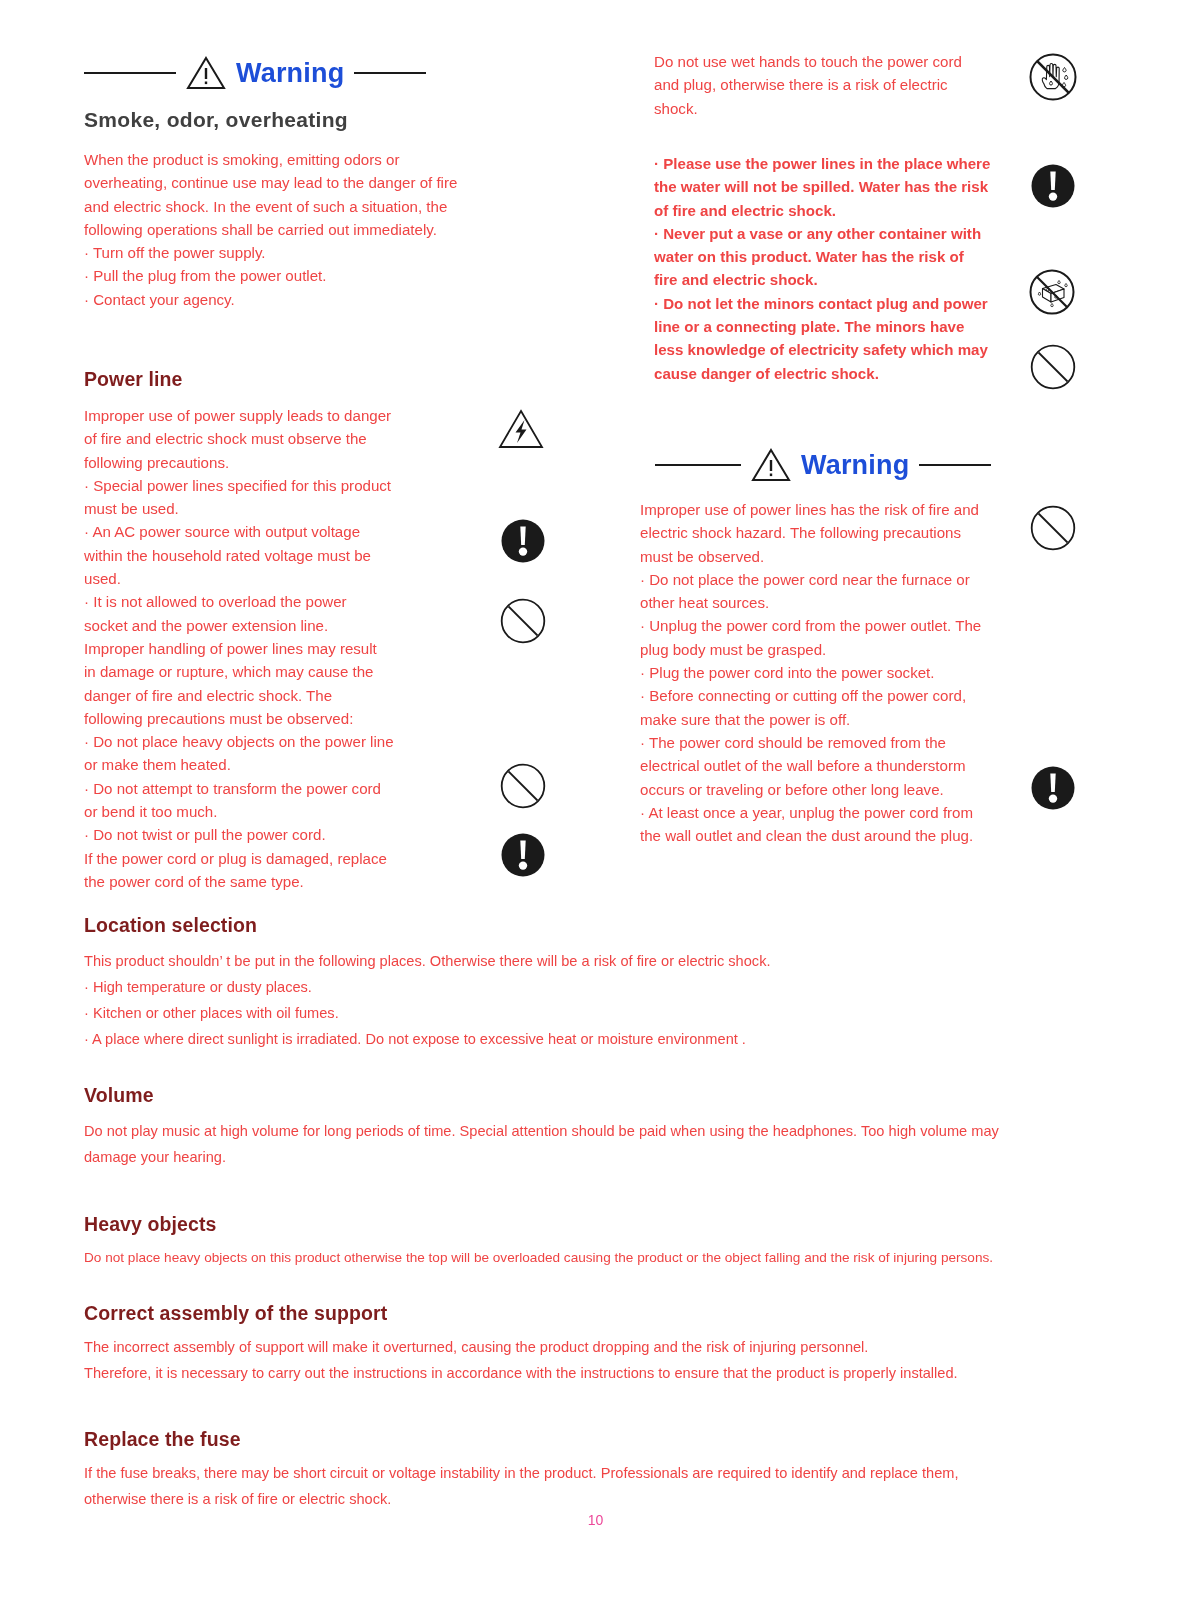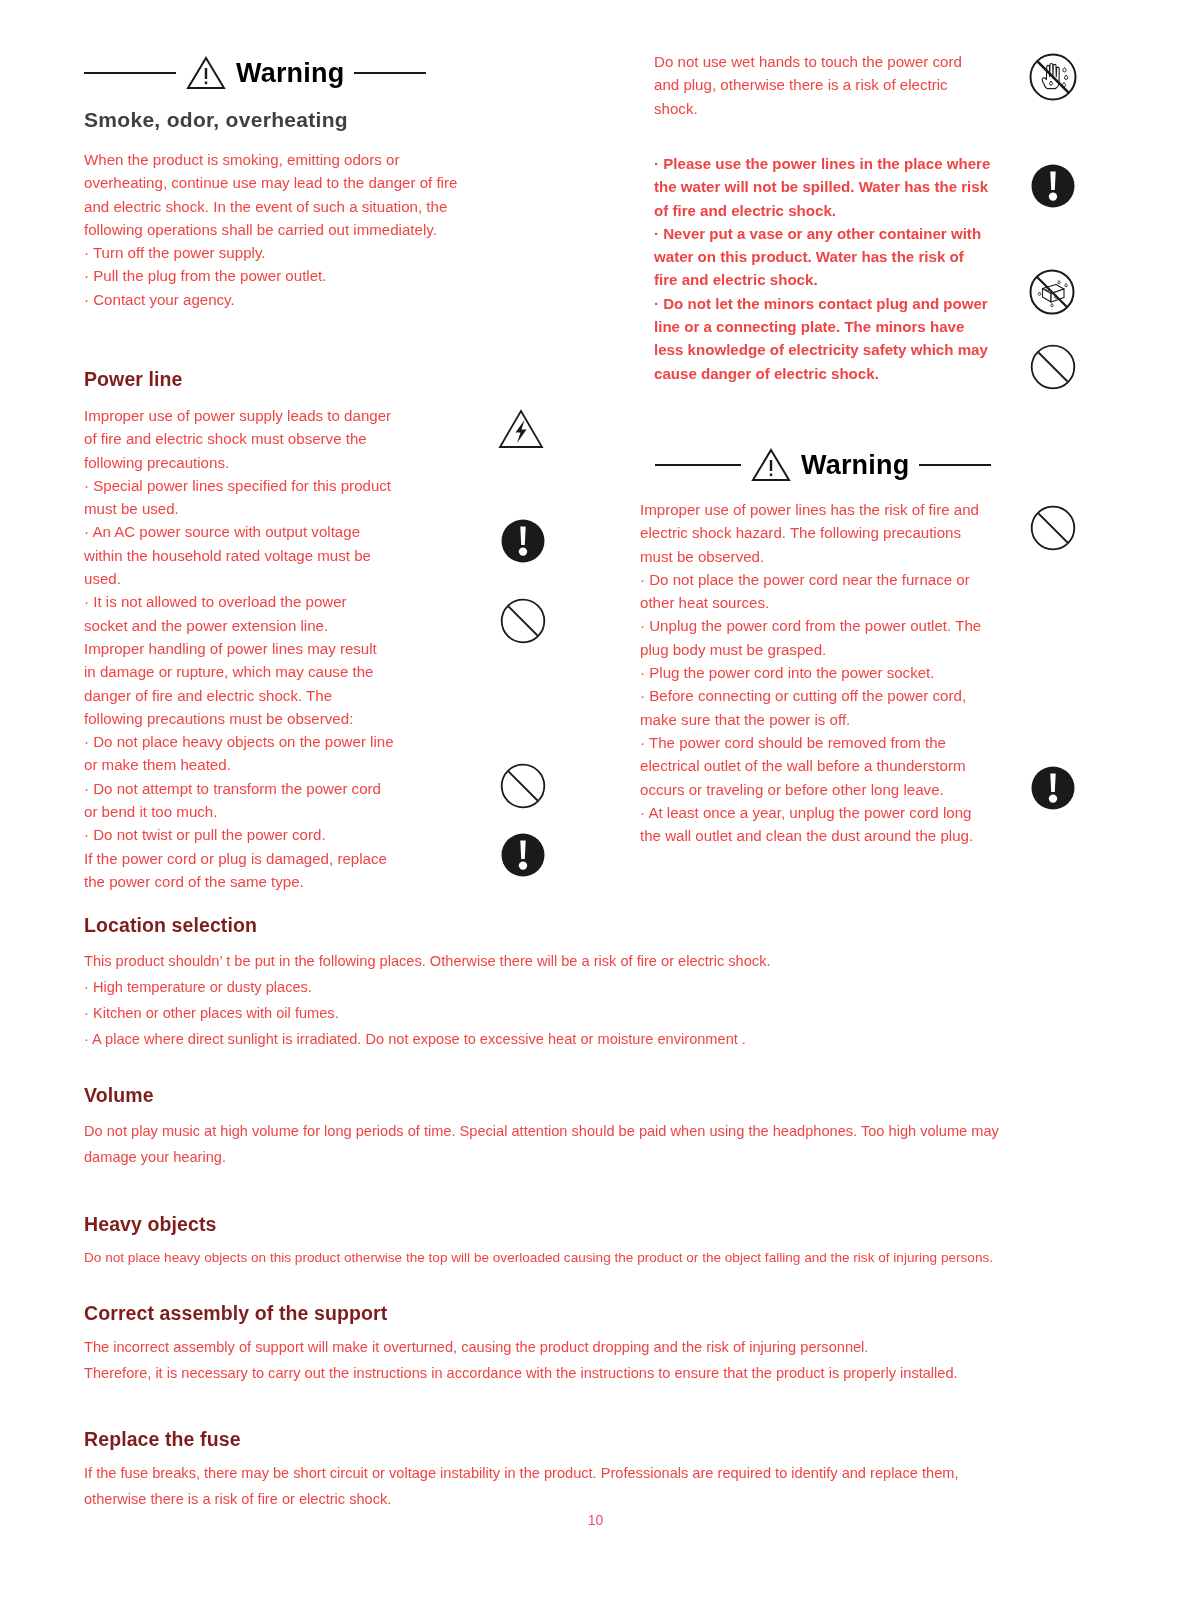--- a/index.html
+++ b/index.html
@@ -32,21 +32,21 @@
     flex: none;
   }
   .warn-tri {
     flex: none;
     display: block;
   }
   .warn-word {
     font-size: 27px;
     font-weight: bold;
     letter-spacing: 0.2px;
-    color: #000000;
+    color: #1d4ed8;
     white-space: nowrap;
     line-height: 1;
   }
 
   
   .h-sub {
     position: absolute;
     font-size: 21px;
     font-weight: bold;
     color: #404040;
@@ -265,21 +265,21 @@
     <p>· Do not place the power cord near the furnace or</p>
     <p>other heat sources.</p>
     <p>· Unplug the power cord from the power outlet. The</p>
     <p>plug body must be grasped.</p>
     <p>· Plug the power cord into the  power socket.</p>
     <p>· Before connecting or cutting off the power cord,</p>
     <p>make sure that the power is off.</p>
     <p>· The power cord should be removed from the</p>
     <p>electrical outlet of the wall before a thunderstorm</p>
     <p>occurs or traveling or before other long leave.</p>
-    <p>· At least once a year, unplug the power cord long</p>
+    <p>· At least once a year, unplug the power cord from</p>
     <p>the wall outlet and clean the dust around the plug.</p>
   </div>
 
   <div class="icon" style="left:1030px; top:505px;">
     <svg width="46" height="46" viewBox="0 0 46 46">
       <circle cx="23" cy="23" r="21.3" fill="none" stroke="#1a1a1a" stroke-width="1.8"></circle>
       <line x1="8.5" y1="8.5" x2="37.5" y2="37.5" stroke="#1a1a1a" stroke-width="1.8"></line>
     </svg>
   </div>
 

